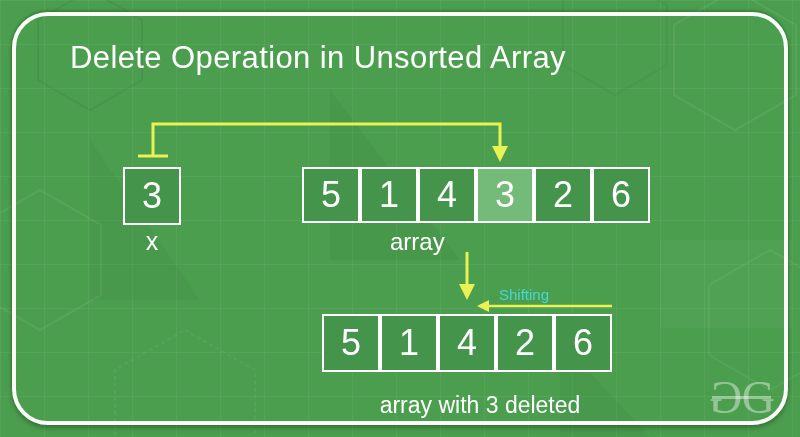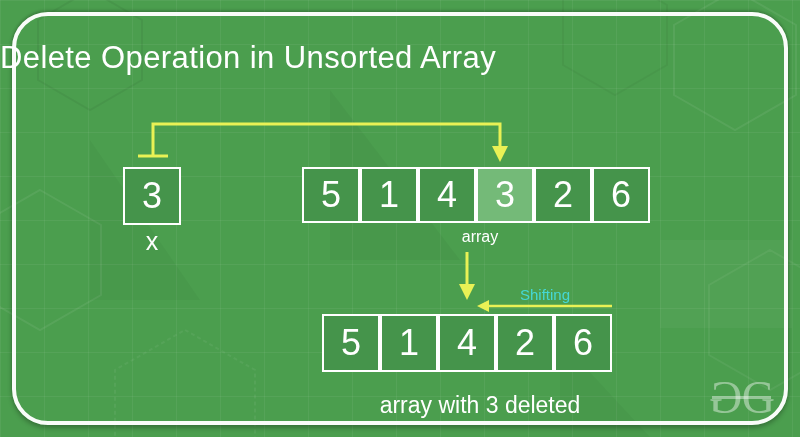--- a/index.html
+++ b/index.html
@@ -18,21 +18,21 @@
   .frame{
     position:absolute;
     left:12px;top:12px;right:12px;bottom:12px;
     border:4px solid rgba(255,255,255,0.97);
     border-radius:36px;
     box-shadow:0 -2px 3px rgba(0,0,0,0.18), 0 3px 5px rgba(0,0,0,0.28);
     pointer-events:none;
   }
   .title{
     position:absolute;left:0;top:40px;width:636px;
-    color:#fff;
+    text-align:center;color:#fff;
     font-size:31px;letter-spacing:0.4px;
   }
   .xbox{
     position:absolute;left:123px;top:167px;
     width:54px;height:54px;border:2px solid #fff;
     background:var(--cell,#45944b);
     display:flex;align-items:center;justify-content:center;
     color:#fff;font-size:36px;
   }
   .xlabel{
@@ -44,29 +44,29 @@
   .array2{left:322px;top:314px;}
   .cell{
     width:54px;height:52px;border:2px solid #fff;
     background:var(--cell,#45944b);
     display:flex;align-items:center;justify-content:center;
     color:#fff;font-size:36px;
   }
   .array2 .cell{height:54px;}
   .cell.highlight{background:var(--cell-highlight,#74ba78);}
   .array1-label{
-    position:absolute;left:380px;top:228px;width:200px;
-    text-align:center;color:#fff;font-size:16px;
+    position:absolute;left:390px;top:228px;width:200px;
+    color:#fff;font-size:24px;
   }
   .array2-label{
     position:absolute;left:340px;top:392px;width:280px;
     text-align:center;color:#fff;font-size:23px;
   }
   .shifting-label{
-    position:absolute;left:485px;top:286px;width:120px;
+    position:absolute;left:464px;top:286px;width:120px;
     text-align:center;color:var(--shifting,#45d8d5);font-size:15px;
   }
   .arrows{position:absolute;inset:0;width:800px;height:437px;pointer-events:none;}
   .arrow-line{stroke:var(--arrow,#e9f155);fill:none;}
   .arrow-head{fill:var(--arrow,#e9f155);stroke:none;}
   .hex{fill:none;}
   .logo{
     position:absolute;right:30px;bottom:22px;
     font-family:"Liberation Serif", serif;
     color:rgba(255,255,255,0.42);

